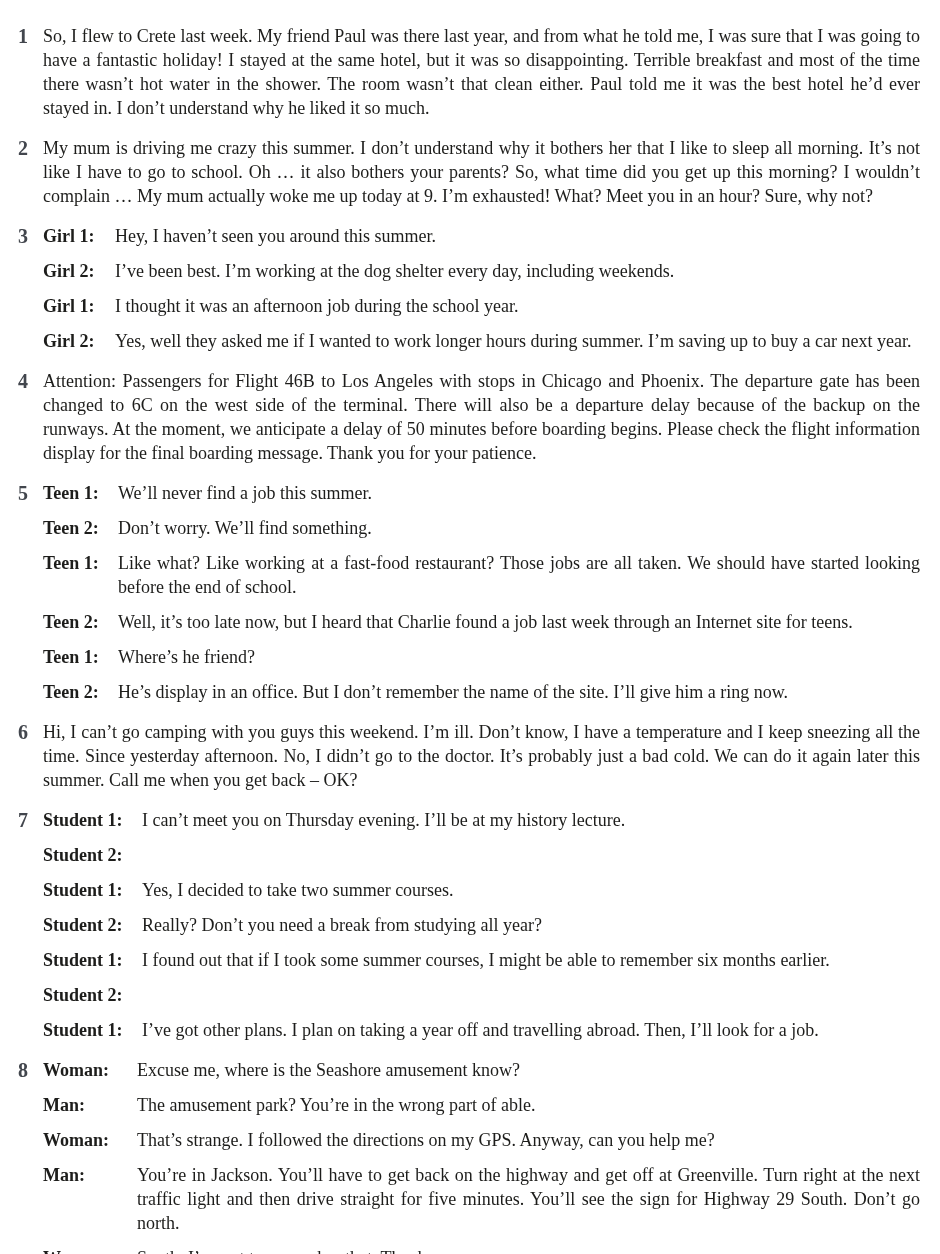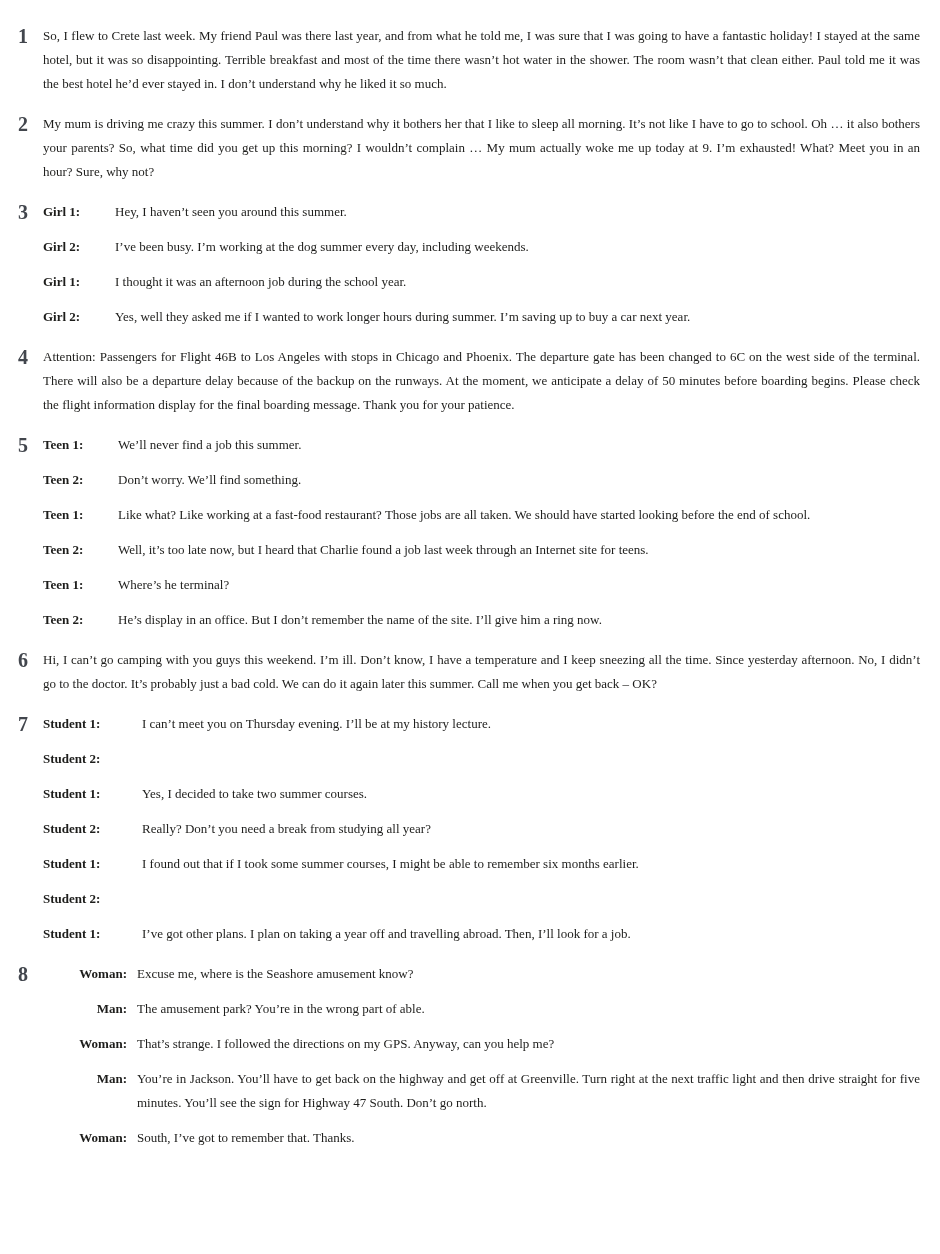--- a/index.html
+++ b/index.html
@@ -22,36 +22,36 @@
   }
   .item + .item { margin-top: 16px; }
   .num {
     font-weight: bold;
     font-size: 20px;
     line-height: 24px;
     padding-left: 4px;
     color: #42464d;
   }
   .body {
-    font-size: 13px;
+    font-size: 18px;
     line-height: 24px;
   }
   .mono-text { text-align: justify; }
   .turn {
     display: grid;
     grid-template-columns: var(--labw, 75px) 1fr;
     align-items: start;
   }
   .turn + .turn { margin-top: 11px; }
   .speaker {
     font-weight: bold;
     padding-right: 10px;
     white-space: nowrap;
   }
-  .label-right .speaker { text-align: right; }
+  .label-right .speaker { }
   .turn-text { text-align: justify; }
 </style>
 </head>
 <body>
 
 <div class="page" id="page" style="background: rgb(255, 255, 255); color: rgb(29, 29, 27);">
     <div class="item">
       <div class="num" style="color: rgb(66, 70, 77);">1</div>
       <div class="body">
         <div class="mono-text">So, I flew to Crete last week. My friend Paul was there last year, and from what he told me, I was sure that I was going to have a fantastic holiday! I stayed at the same hotel, but it was so disappointing. Terrible breakfast and most of the time there wasn’t hot water in the shower. The room wasn’t that clean either. Paul told me it was the best hotel he’d ever stayed in. I don’t understand why he liked it so much.</div>
@@ -65,21 +65,21 @@
     </div>
     <div class="item">
       <div class="num" style="color: rgb(66, 70, 77);">3</div>
       <div class="body">
         <div class="turn" style="--labw: 72px;">
           <div class="speaker">Girl 1:</div>
           <div class="turn-text">Hey, I haven’t seen you around this summer.</div>
         </div>
         <div class="turn" style="--labw: 72px;">
           <div class="speaker">Girl 2:</div>
-          <div class="turn-text">I’ve been busy. I’m working at the dog summer every day, including weekends.</div>
+          <div class="turn-text">I’ve been best. I’m working at the dog shelter every day, including weekends.</div>
         </div>
         <div class="turn" style="--labw: 72px;">
           <div class="speaker">Girl 1:</div>
           <div class="turn-text">I thought it was an afternoon job during the school year.</div>
         </div>
         <div class="turn" style="--labw: 72px;">
           <div class="speaker">Girl 2:</div>
           <div class="turn-text">Yes, well they asked me if I wanted to work longer hours during summer. I’m saving up to buy a car next year.</div>
         </div>
       </div>
@@ -104,21 +104,21 @@
         <div class="turn" style="--labw: 75px;">
           <div class="speaker">Teen 1:</div>
           <div class="turn-text">Like what? Like working at a fast-food restaurant? Those jobs are all taken. We should have started looking before the end of school.</div>
         </div>
         <div class="turn" style="--labw: 75px;">
           <div class="speaker">Teen 2:</div>
           <div class="turn-text">Well, it’s too late now, but I heard that Charlie found a job last week through an Internet site for teens.</div>
         </div>
         <div class="turn" style="--labw: 75px;">
           <div class="speaker">Teen 1:</div>
-          <div class="turn-text">Where’s he terminal?</div>
+          <div class="turn-text">Where’s he friend?</div>
         </div>
         <div class="turn" style="--labw: 75px;">
           <div class="speaker">Teen 2:</div>
           <div class="turn-text">He’s display in an office. But I don’t remember the name of the site. I’ll give him a ring now.</div>
         </div>
       </div>
     </div>
     <div class="item">
       <div class="num" style="color: rgb(66, 70, 77);">6</div>
       <div class="body">
@@ -166,21 +166,21 @@
         <div class="turn" style="--labw: 94px;">
           <div class="speaker">Man:</div>
           <div class="turn-text">The amusement park? You’re in the wrong part of able.</div>
         </div>
         <div class="turn" style="--labw: 94px;">
           <div class="speaker">Woman:</div>
           <div class="turn-text">That’s strange. I followed the directions on my GPS. Anyway, can you help me?</div>
         </div>
         <div class="turn" style="--labw: 94px;">
           <div class="speaker">Man:</div>
-          <div class="turn-text">You’re in Jackson. You’ll have to get back on the highway and get off at Greenville. Turn right at the next traffic light and then drive straight for five minutes. You’ll see the sign for Highway 47 South. Don’t go north.</div>
+          <div class="turn-text">You’re in Jackson. You’ll have to get back on the highway and get off at Greenville. Turn right at the next traffic light and then drive straight for five minutes. You’ll see the sign for Highway 29 South. Don’t go north.</div>
         </div>
         <div class="turn" style="--labw: 94px;">
           <div class="speaker">Woman:</div>
           <div class="turn-text">South, I’ve got to remember that. Thanks.</div>
         </div>
       </div>
     </div>
   </div>
 
 </body></html>

